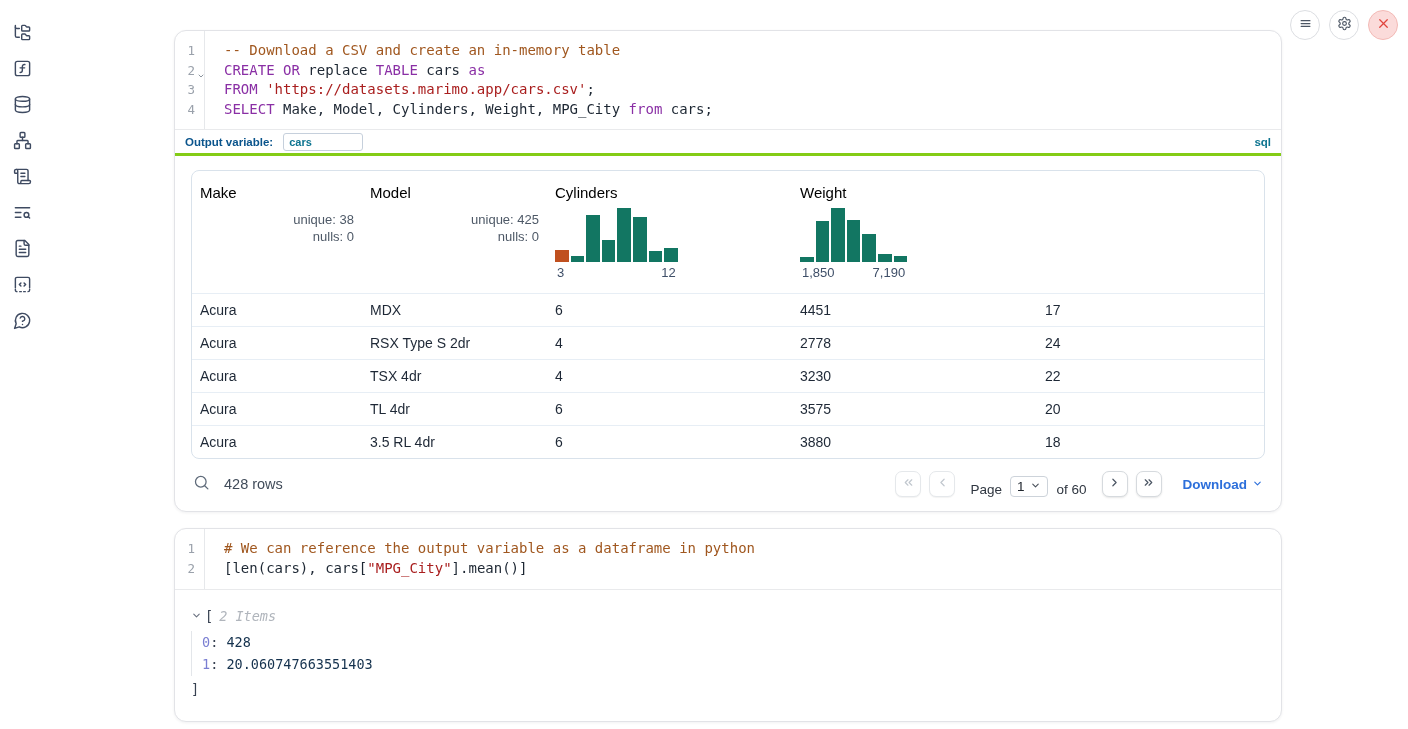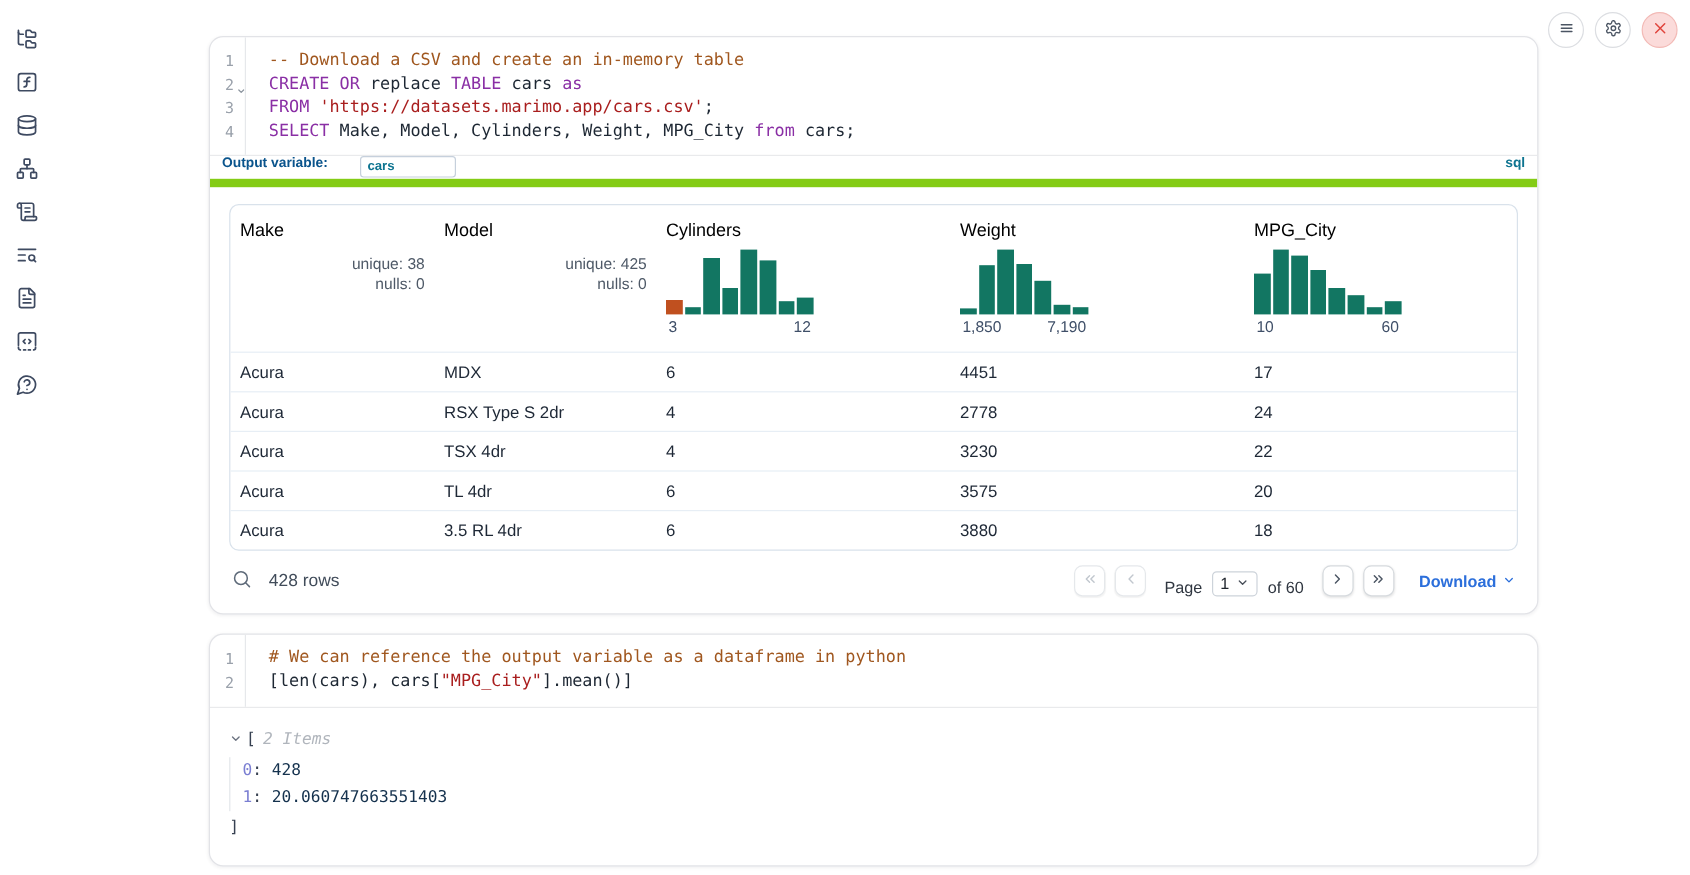--- a/index.html
+++ b/index.html
@@ -38,22 +38,22 @@
   .gutter { width:29px; flex:none; text-align:right; padding-right:9px;
     color:#9aa1ab; font-size:12.5px; position:relative; }
   .fold { position:absolute; right:-1px; top:5px; color:#8b949e; }
   .fold svg { width:8px; height:8px; }
   .code { padding-left:20px; white-space:pre; color:#1d2733; }
   .tok-kw { color:#8a2fa5; }
   .tok-str { color:#a91e1e; }
   .tok-comment { color:#a0571f; }
 
   
-  .outvar-bar { height:27px; border-top:1px solid #e9eaec; border-bottom:7px solid #84cc16;
-    display:flex; align-items:flex-start; gap:27px; padding:0 10px; }
+  .outvar-bar { height:27px; border-top:1px solid #e9eaec; border-bottom:3px solid #84cc16;
+    display:flex; align-items:center; gap:10px; padding:0 10px; }
   .outvar-label { font-size:11.5px; font-weight:bold; color:#0a548c; }
   .outvar-input { width:80px; height:18px; border:1px solid #c6d0dc; border-radius:3px;
     font-family:"Liberation Sans",sans-serif; font-size:11px; font-weight:bold;
     color:#0d7490; padding:0 5px; outline:none; }
   .lang-badge { margin-left:auto; font-size:11.5px; font-weight:bold; color:#0d7490; cursor:pointer; }
 
   
   .table-section { padding:14px 16px 14px 16px; }
   .data-table { border:1px solid #d9e2eb; border-radius:8px; overflow:hidden; }
   .cols { display:grid; grid-template-columns:170px 185px 245px 245px 1fr; }
@@ -276,33 +276,20 @@
                   <div class="bar" style="height: 4.9px;"></div>
                   <div class="bar" style="height: 41.6px;"></div>
                   <div class="bar" style="height: 54px;"></div>
                   <div class="bar" style="height: 42.7px;"></div>
                   <div class="bar" style="height: 28.6px;"></div>
                   <div class="bar" style="height: 8.6px;"></div>
                   <div class="bar" style="height: 6.5px;"></div>
                 </div><div class="hist-axis">
                   <span>1,850</span>
                   <span>7,190</span>
-                </div></div></div>
-            <div class="th"><div class="th-name">MPG_City</div><div class="hist"><div class="hist-bars">
-                  <div class="bar" style="height: 34px;"></div>
-                  <div class="bar" style="height: 54px;"></div>
-                  <div class="bar" style="height: 49.7px;"></div>
-                  <div class="bar" style="height: 37.8px;"></div>
-                  <div class="bar" style="height: 22.1px;"></div>
-                  <div class="bar" style="height: 16.7px;"></div>
-                  <div class="bar" style="height: 6.5px;"></div>
-                  <div class="bar" style="height: 11.3px;"></div>
-                </div><div class="hist-axis">
-                  <span>10</span>
-                  <span>60</span>
                 </div></div></div>
           </div>
         <div id="table-body">
             <div class="tr cols">
               <div class="td">Acura</div>
               <div class="td">MDX</div>
               <div class="td">6</div>
               <div class="td">4451</div>
               <div class="td">17</div>
             </div>

